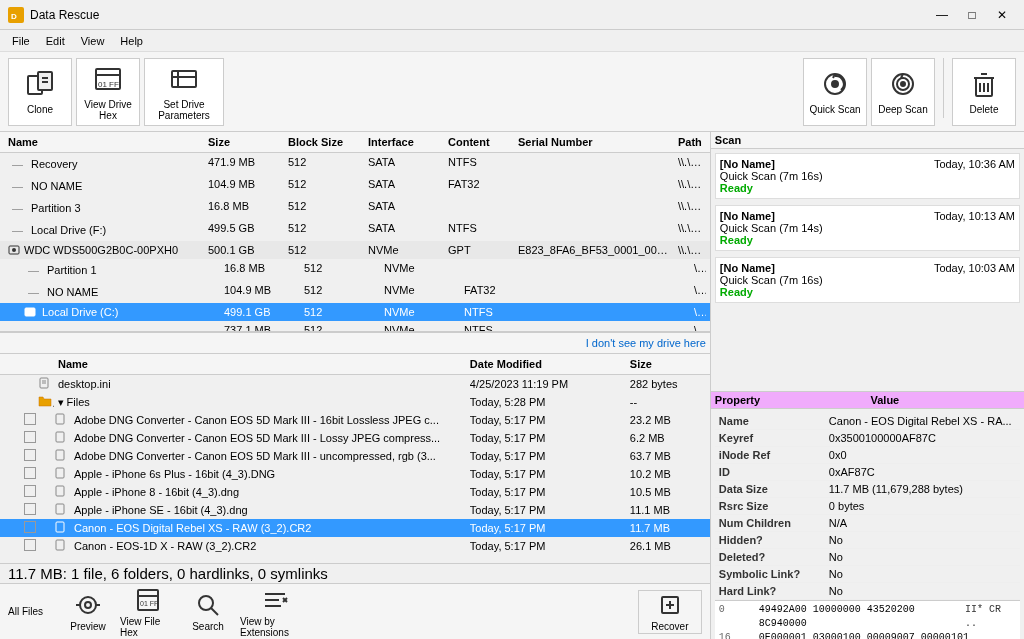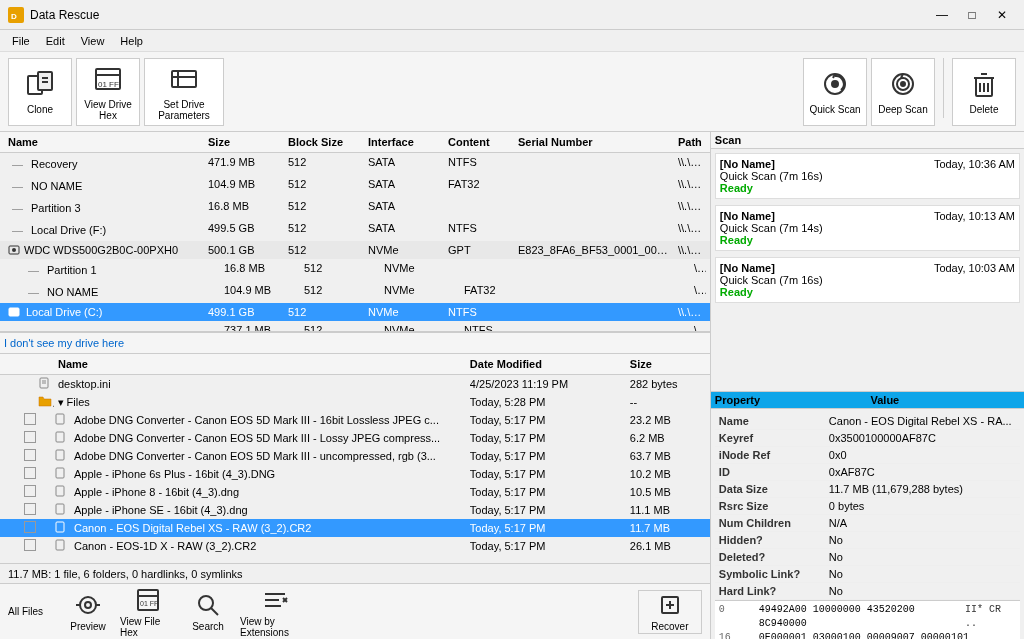--- a/index.html
+++ b/index.html
@@ -34,52 +34,52 @@
     .table-header { display: grid; grid-template-columns: 200px 80px 80px 80px 70px 160px 1fr; background: #f5f5f5; border-bottom: 1px solid #ccc; padding: 2px 4px; font-weight: 600; position: sticky; top: 0; z-index: 1; }
     .table-header span { padding: 2px 4px; }
     .drive-row { display: grid; grid-template-columns: 200px 80px 80px 80px 70px 160px 1fr; padding: 1px 4px; cursor: pointer; }
     .drive-row.selected { background: #3399ff; color: white; }
     .drive-row.disk-header { background: #e8e8e8; }
     .drive-row span { padding: 2px 4px; overflow: hidden; text-overflow: ellipsis; white-space: nowrap; }
     .drive-row .name-cell { display: flex; align-items: center; gap: 4px; }
     .drive-dash { color: #888; }
 
     
-    .no-drive-bar { background: #f5f5f5; border-top: 1px solid #ccc; border-bottom: 1px solid #ccc; padding: 4px; text-align: left; cursor: pointer; color: #0066cc; font-size: 11px; }
+    .no-drive-bar { background: #f5f5f5; border-top: 1px solid #ccc; border-bottom: 1px solid #ccc; padding: 4px; text-align: right; cursor: pointer; color: #0066cc; font-size: 11px; }
 
     
     .file-list { flex: 1; overflow-y: auto; }
     .file-table-header { display: grid; grid-template-columns: 30px 20px 1fr 160px 80px; background: #f5f5f5; border-bottom: 1px solid #ccc; padding: 2px 4px; font-weight: 600; position: sticky; top: 0; z-index: 1; }
     .file-table-header span { padding: 2px 4px; }
     .file-row { display: grid; grid-template-columns: 30px 20px 1fr 160px 80px; padding: 1px 4px; cursor: pointer; align-items: center; }
     .file-row.selected { background: #3399ff; color: white; }
     .file-row span { padding: 1px 4px; overflow: hidden; text-overflow: ellipsis; white-space: nowrap; }
     
     
-    .bottom-bar { height: 20px; background: #f0f0f0; border-top: 1px solid #ccc; padding: 2px 8px; font-size: 11px; display: flex; align-items: center; }
+    .bottom-bar { height: 20px; background: #f0f0f0; border-top: 1px solid #ccc; padding: 2px 8px; font-size: 15px; display: flex; align-items: center; }
 
     
     .footer-toolbar { height: 56px; background: #f5f5f5; border-top: 1px solid #ccc; display: flex; align-items: center; padding: 4px 8px; gap: 4px; }
     .footer-btn { display: flex; flex-direction: column; align-items: center; width: 56px; cursor: pointer; gap: 2px; font-size: 10px; }
     .footer-btn svg { width: 28px; height: 28px; }
 
     
     .right-panel { width: 330px; display: flex; flex-direction: column; }
     
     
     .scan-panel { height: 260px; border-bottom: 1px solid #ccc; overflow-y: auto; padding: 4px; }
     .scan-header { font-weight: 600; padding: 2px 4px; background: #f5f5f5; border-bottom: 1px solid #ccc; margin: -4px -4px 4px -4px; }
     .scan-entry { border: 1px solid #ddd; margin-bottom: 6px; padding: 4px; background: white; }
     .scan-entry-row { display: flex; justify-content: space-between; font-size: 11px; }
     .scan-entry-name { font-weight: 600; }
     .scan-entry-status { color: #00aa00; font-weight: 600; }
     
     
     .props-panel { flex: 1; overflow-y: auto; padding: 4px; }
-    .props-header { font-weight: 600; padding: 2px 4px; background: #0ea5e9; border-bottom: 1px solid #ccc; margin: -4px -4px 4px -4px; }
+    .props-header { font-weight: 600; padding: 2px 4px; background: #f0abfc; border-bottom: 1px solid #ccc; margin: -4px -4px 4px -4px; }
     .props-table { width: 100%; border-collapse: collapse; }
     .props-table td { padding: 2px 4px; border-bottom: 1px solid #eee; font-size: 11px; vertical-align: top; }
     .props-table td:first-child { font-weight: 600; width: 110px; color: #333; }
     .props-table td:last-child { color: #000; word-break: break-all; }
 
     
     .hex-panel { height: 180px; background: #fff; border-top: 1px solid #ccc; overflow: hidden; font-family: 'Courier New', monospace; font-size: 10px; padding: 2px 4px; }
     .hex-row { display: flex; gap: 8px; line-height: 14px; }
     .hex-addr { color: #666; min-width: 32px; }
     .hex-bytes { min-width: 140px; }
@@ -262,21 +262,21 @@
       </div>
       <div class="drive-row" style="padding-left:20px;">
         <span class="name-cell"><span class="drive-dash">—</span> NO NAME</span>
         <span>104.9 MB</span>
           <span>512</span>
           <span>NVMe</span>
           <span>FAT32</span>
           <span></span>
           <span>\\.\PhysicalDrive2</span>
       </div>
-      <div class="drive-row selected" style="padding-left:4px;">
+      <div class="drive-row selected" style="padding-left:20px;">
         <span class="name-cell">
           <svg width="12" height="12" viewBox="0 0 12 12" style="margin-right:2px;">
               <rect x="1" y="2" width="10" height="8" rx="1" fill="white" stroke="white" stroke-width="1"></rect>
             </svg>
           Local Drive (C:)
         </span>
         <span>499.1 GB</span>
           <span>512</span>
           <span>NVMe</span>
           <span>NTFS</span>

